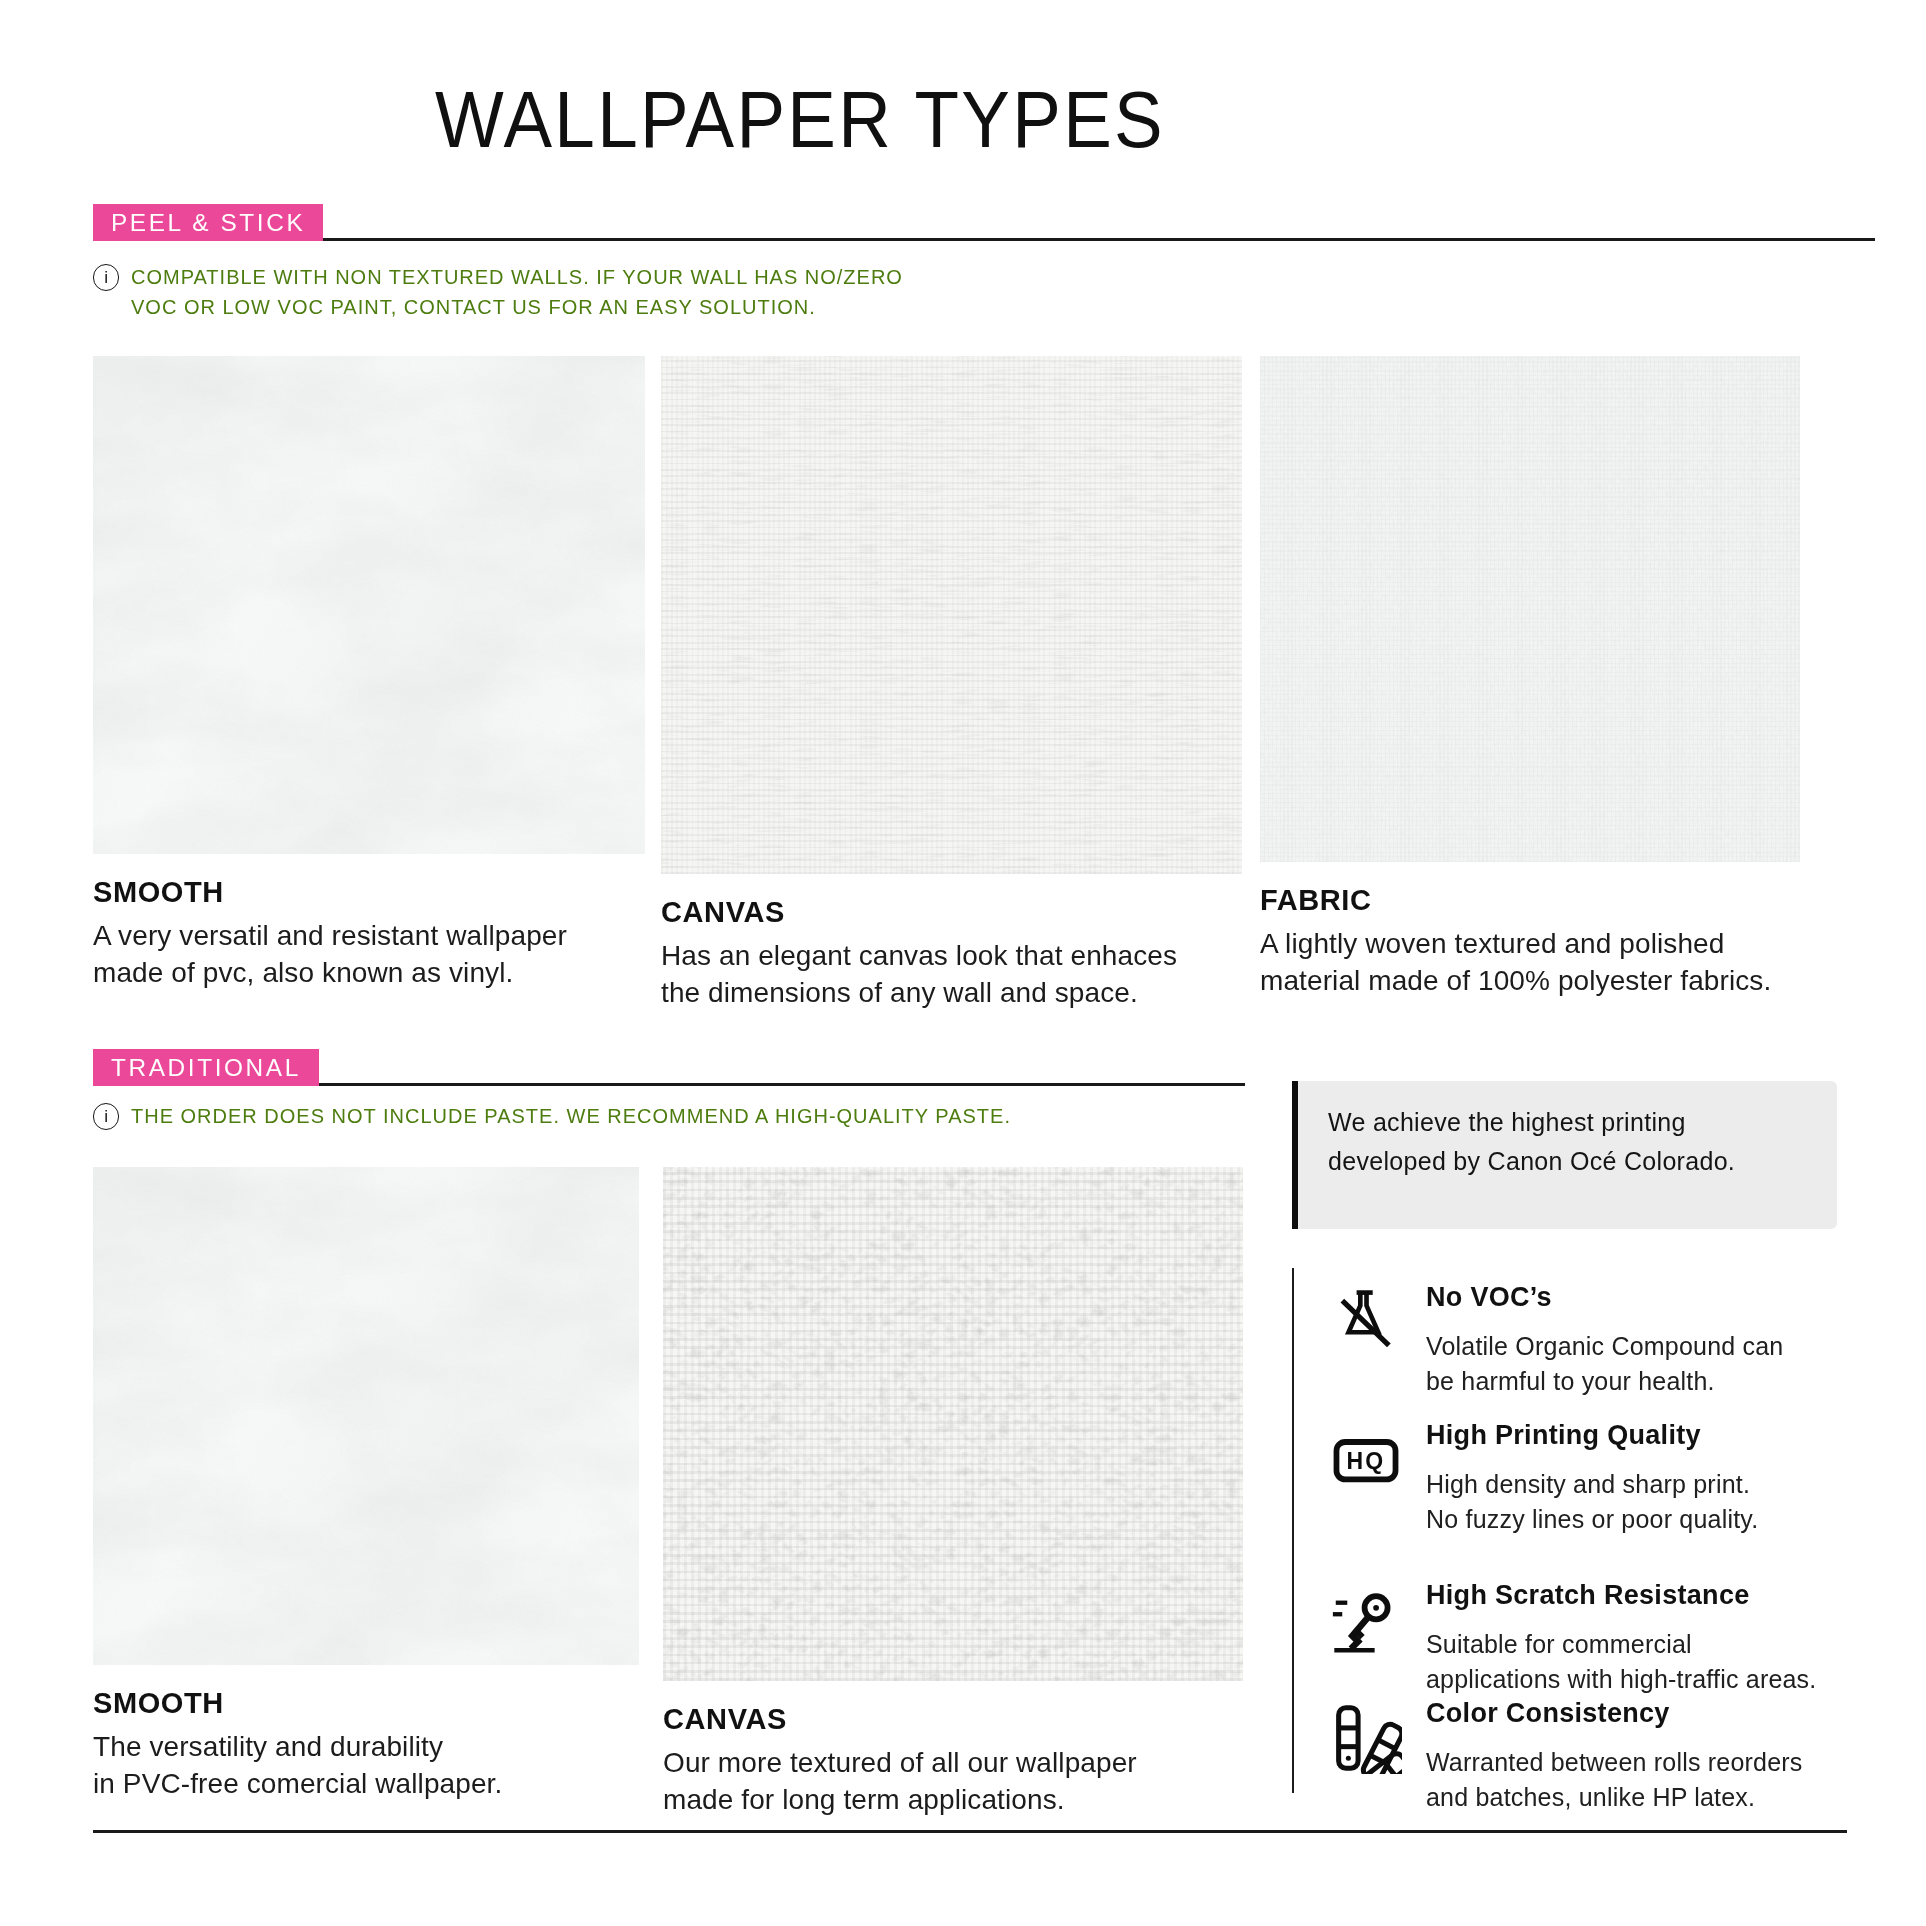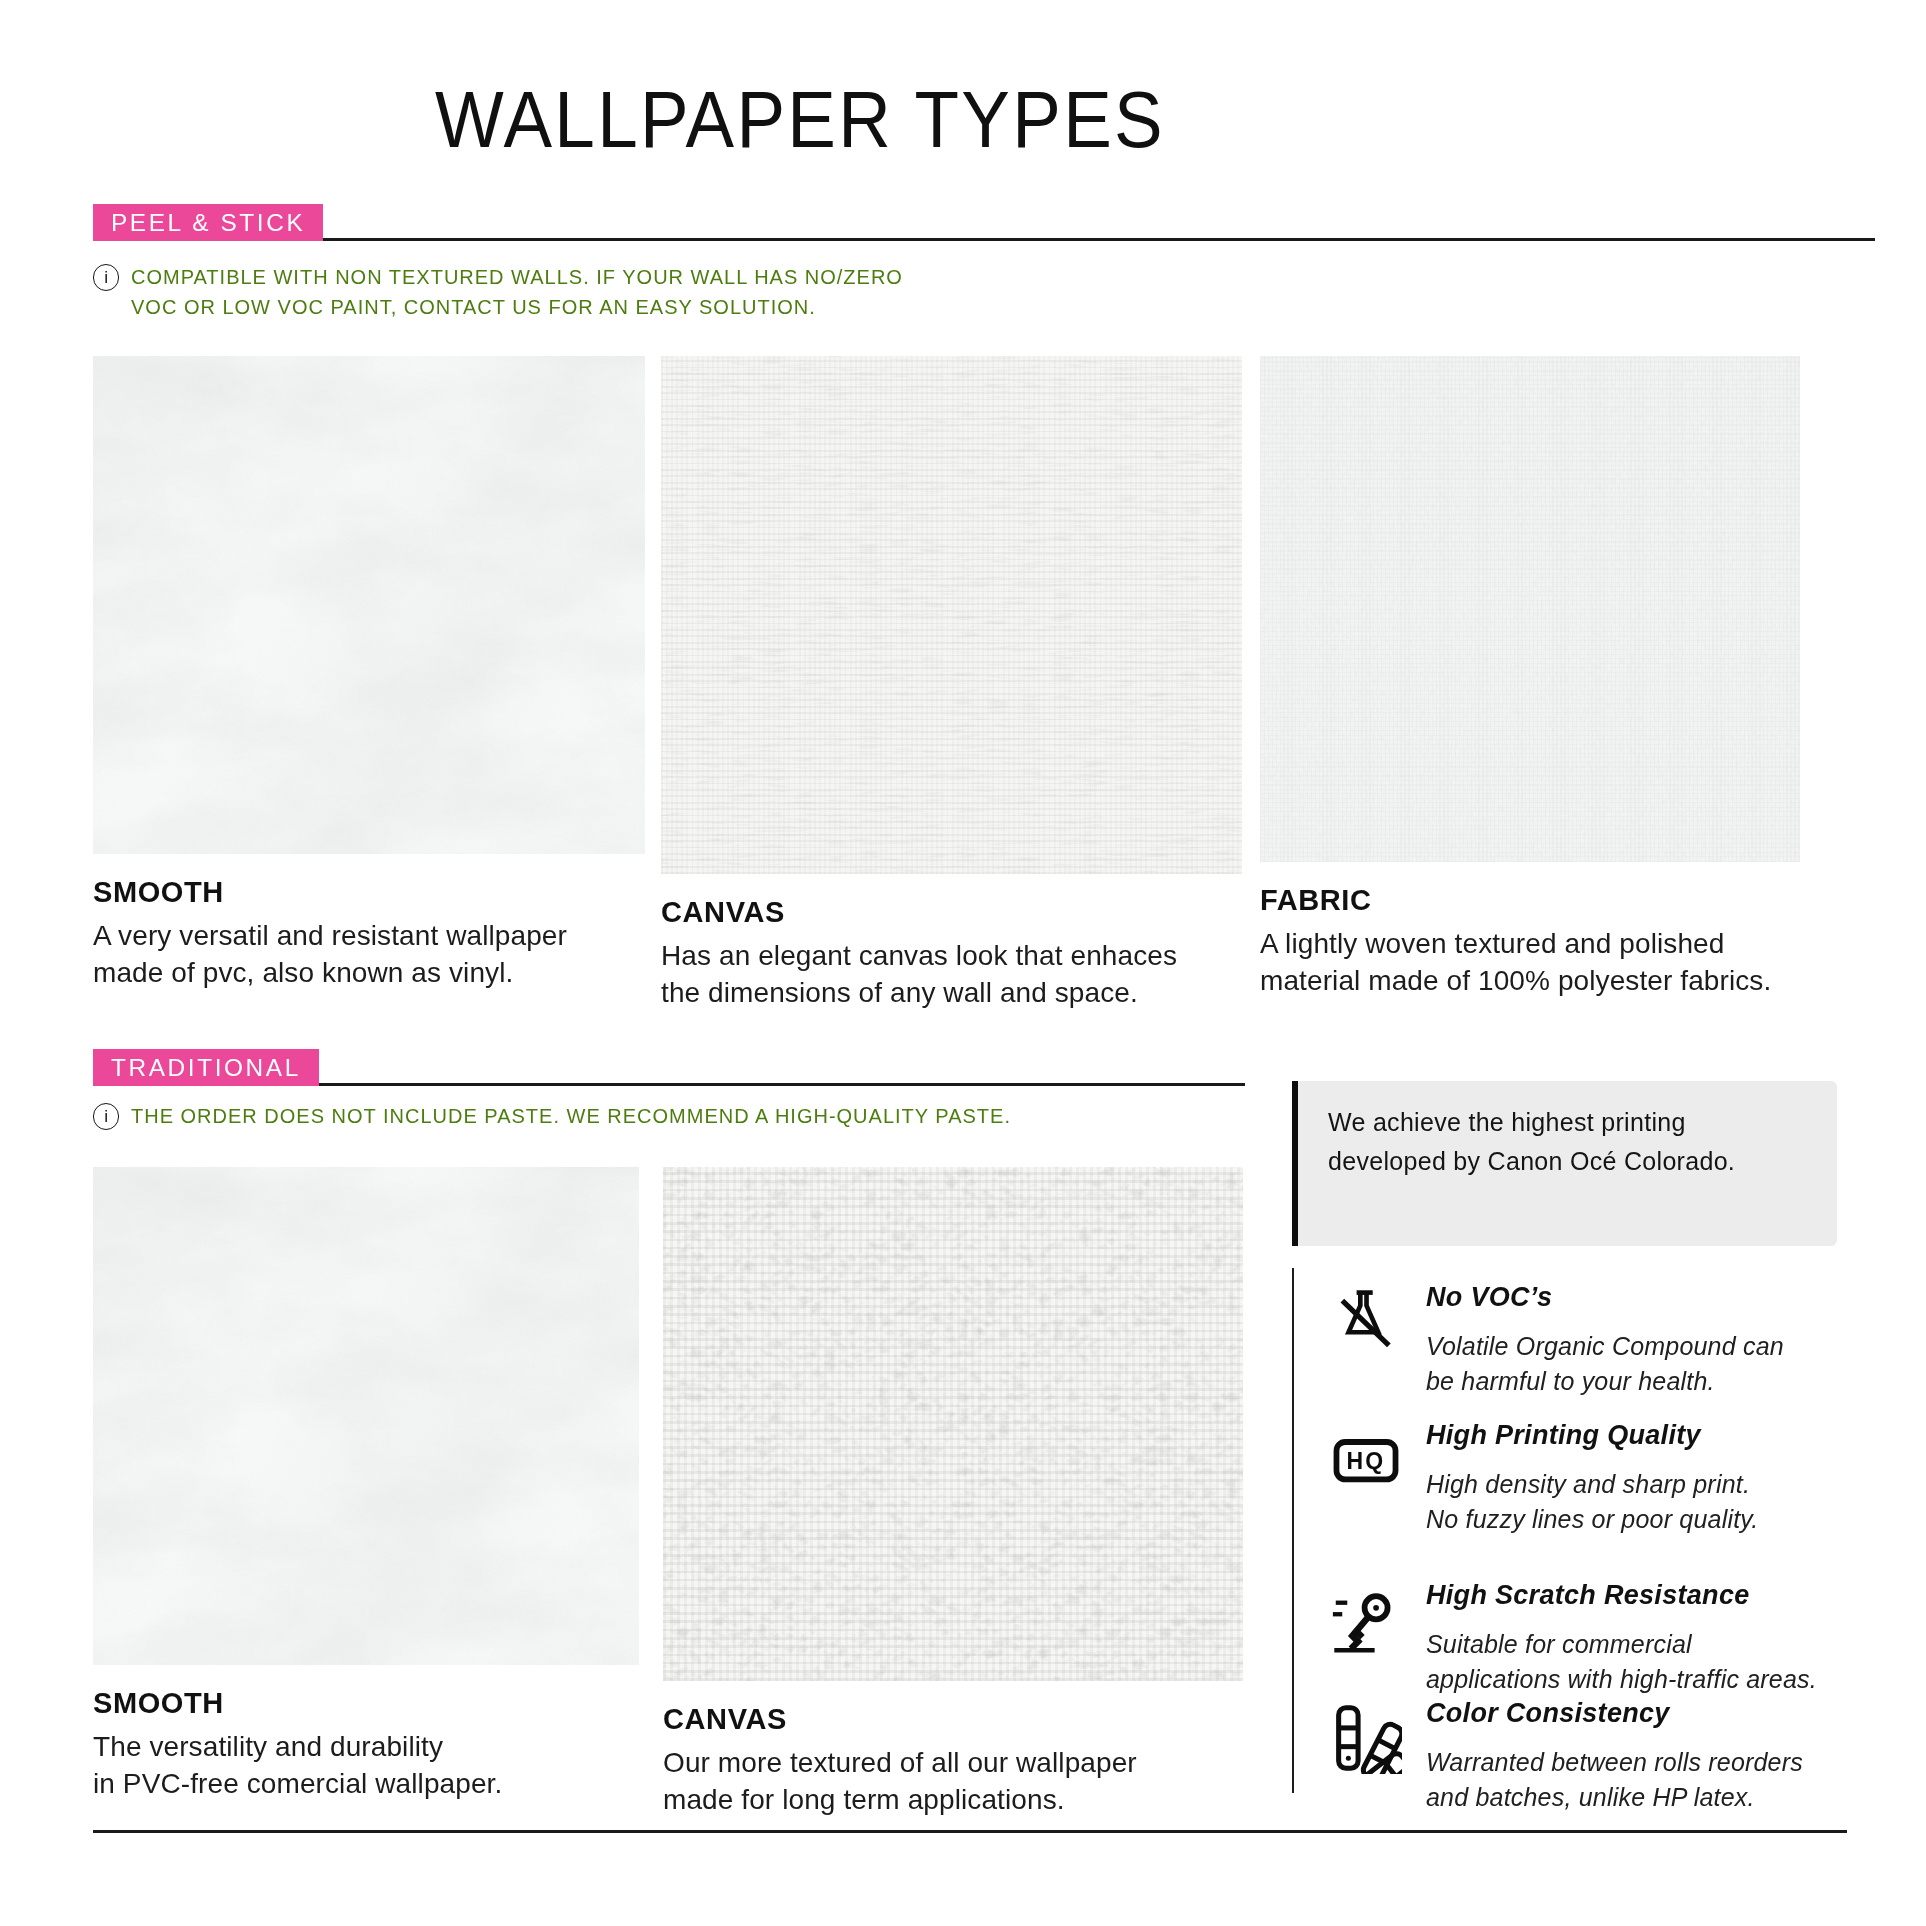--- a/index.html
+++ b/index.html
@@ -77,35 +77,35 @@
       repeating-linear-gradient(0deg, rgba(100,105,105,0.03) 0 1.3px, rgba(0,0,0,0) 1.3px 4.5px);
   }
   .t-canvas2{
     background-color:#f7f7f6;
     background-image:
       repeating-linear-gradient(0deg, rgba(90,90,85,0.085) 0 2.6px, rgba(0,0,0,0) 2.6px 8.3px),
       repeating-linear-gradient(90deg, rgba(90,90,85,0.06) 0 2.6px, rgba(0,0,0,0) 2.6px 7px);
   }
 
   
-  .quality-box{position:absolute;left:1292px;top:1081px;width:545px;height:165px;background:#ececec;border-radius:6px;}
+  .quality-box{position:absolute;left:1292px;top:1081px;width:545px;height:148px;background:#ececec;border-radius:6px;}
   .quality-bar{position:absolute;left:0;top:0;width:5.8px;height:100%;background:#0d0d0d;}
   .quality-text{padding:22px 13px 0 36px;font-size:25px;line-height:39px;color:#141414;letter-spacing:0.3px;}
   .q-line{display:block;}
 
   .v-divider{position:absolute;left:1292px;top:1268px;width:1.9px;height:525px;background:#1c1c1c;}
 
   .feature{position:absolute;left:1330px;width:526px;}
   .feat-1{top:1282px;}
   .feat-2{top:1420px;}
   .feat-3{top:1580px;}
   .feat-4{top:1698px;}
   .f-icon{position:absolute;left:0;top:3.9px;width:72px;height:72px;}
   .f-icon.narrow{left:7.7px;width:62px;height:62px;top:5.1px;}
-  .f-text{margin-left:96px;font-style:italic;}
+  .f-text{margin-left:96px;}
   .f-title{font-size:27px;font-weight:bold;color:#111111;letter-spacing:0.3px;}
   .f-desc{margin-top:16px;font-size:25px;line-height:35px;color:#202020;letter-spacing:0.2px;}
 
   .hidden-defs{position:absolute;width:0;height:0;overflow:hidden;}
 </style>
 </head>
 <body>
 
 <svg class="hidden-defs" aria-hidden="true">
   <defs>

